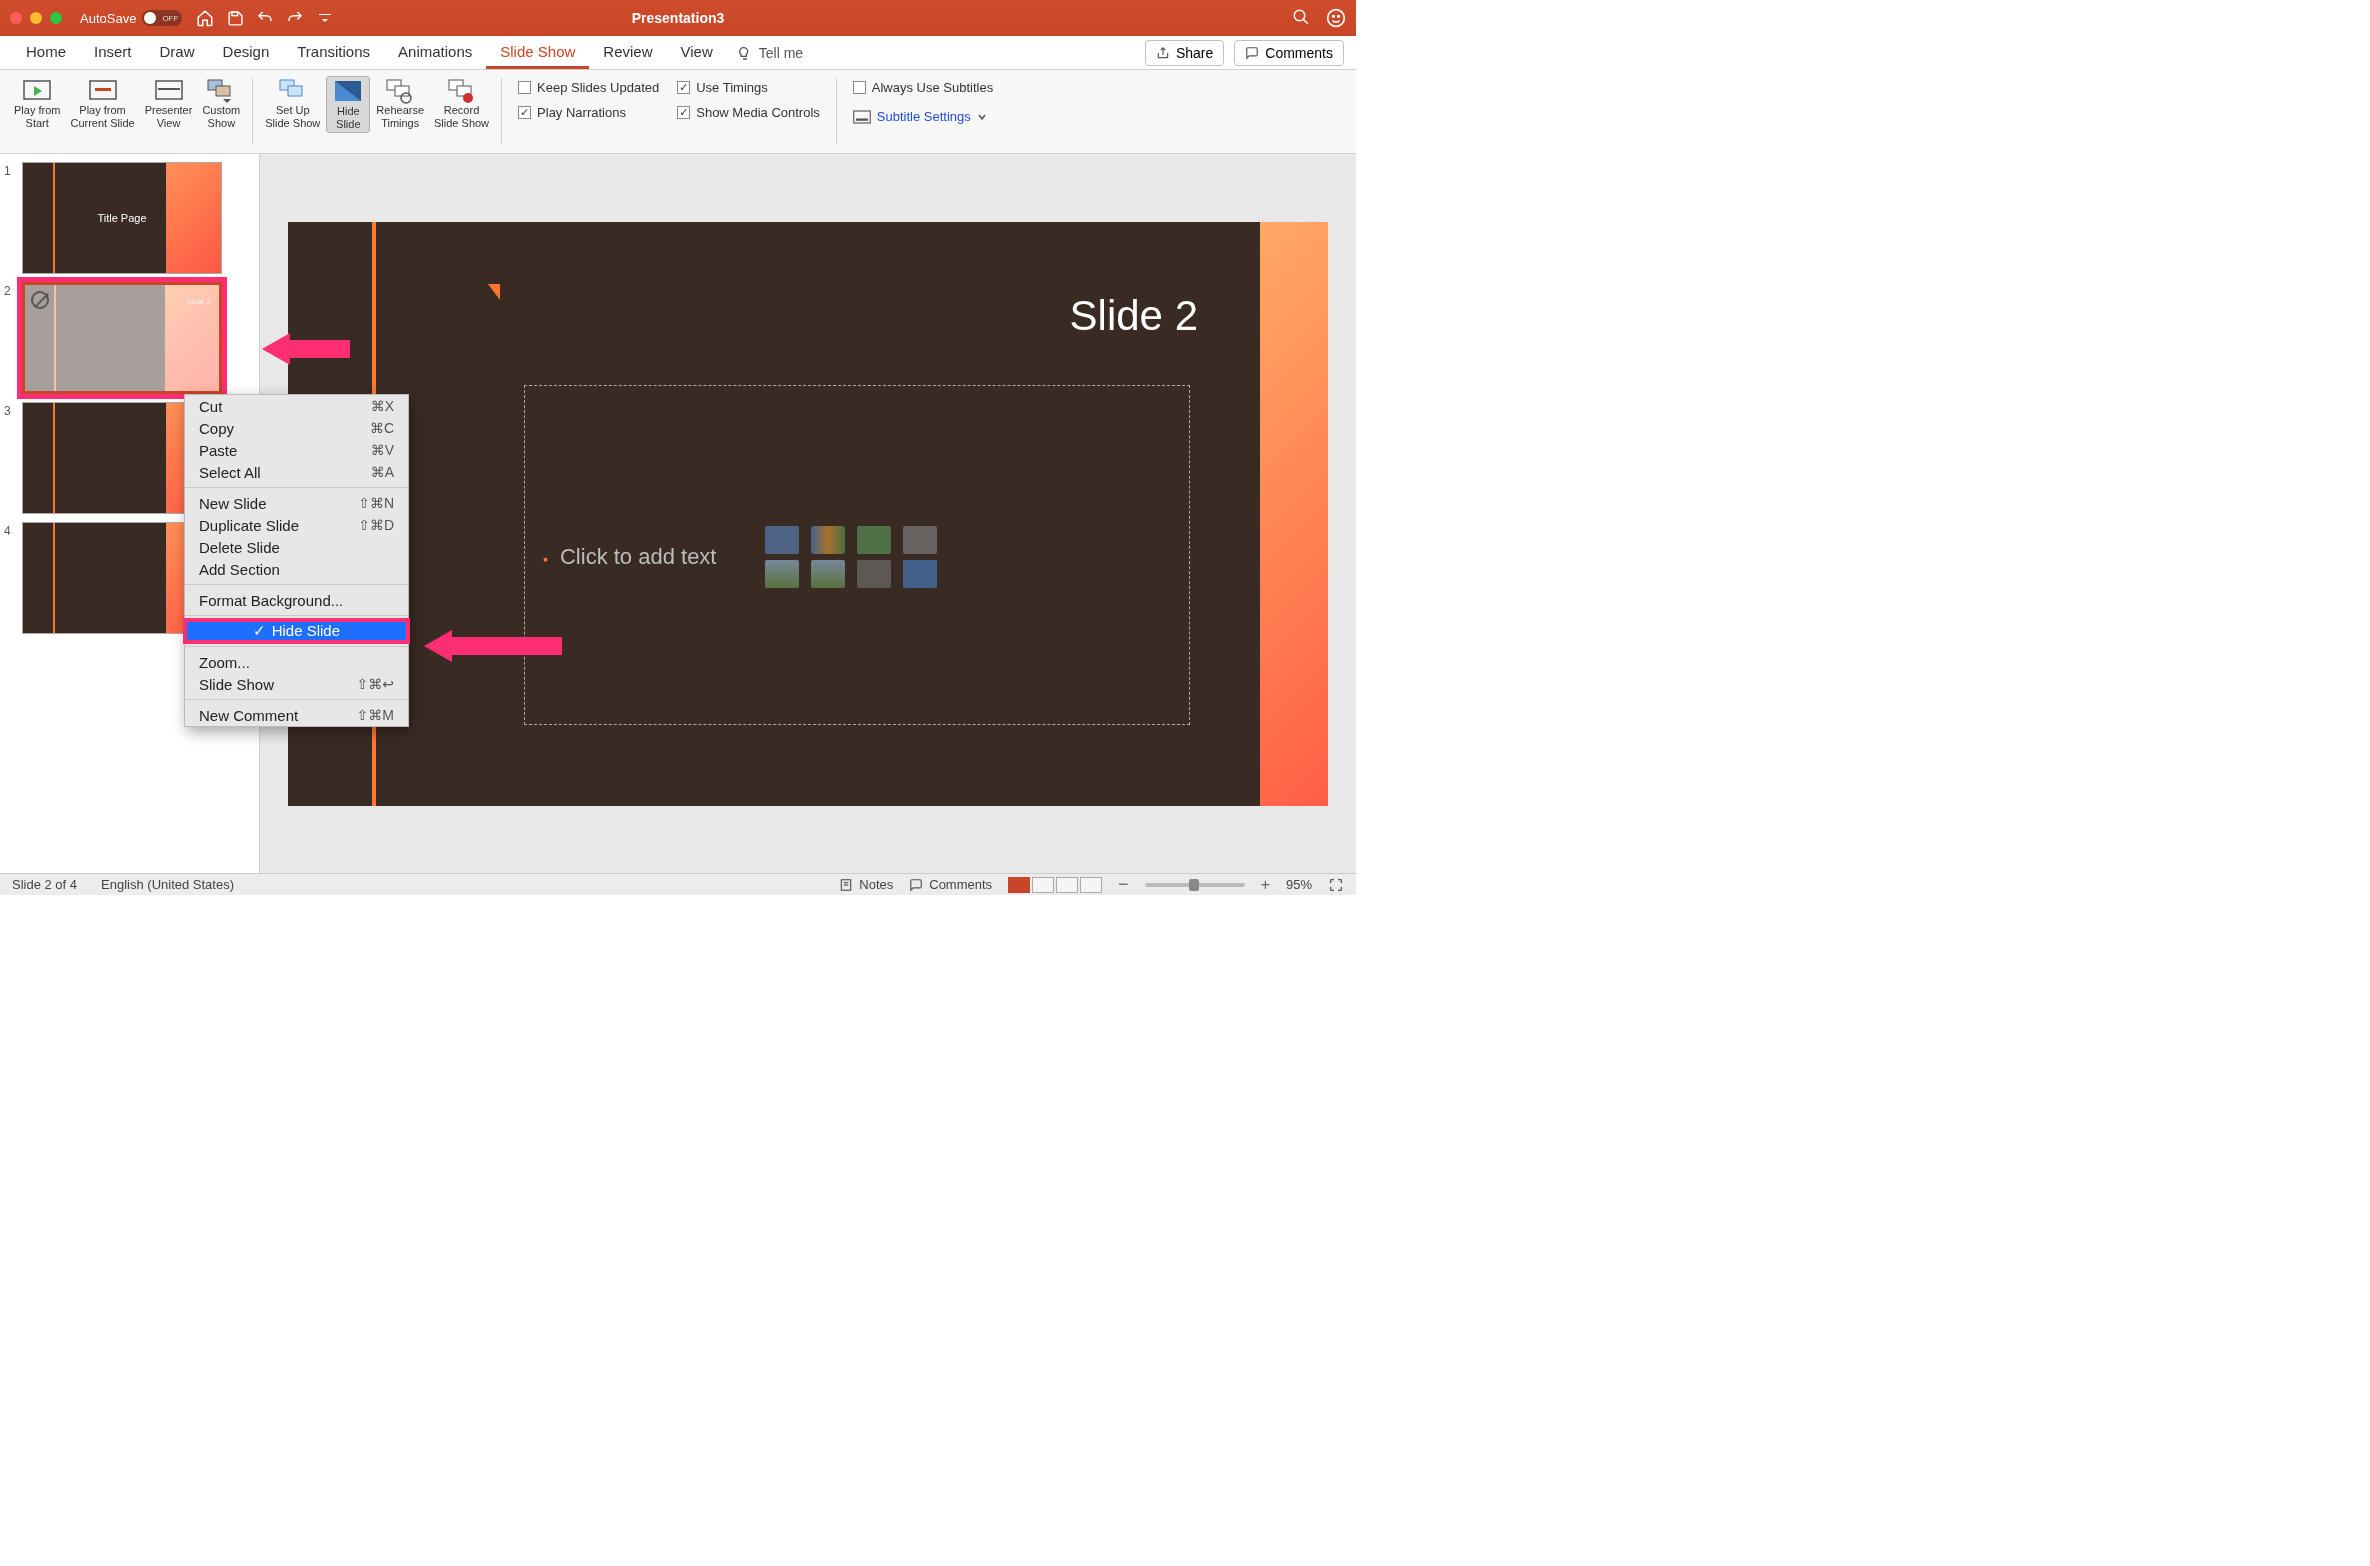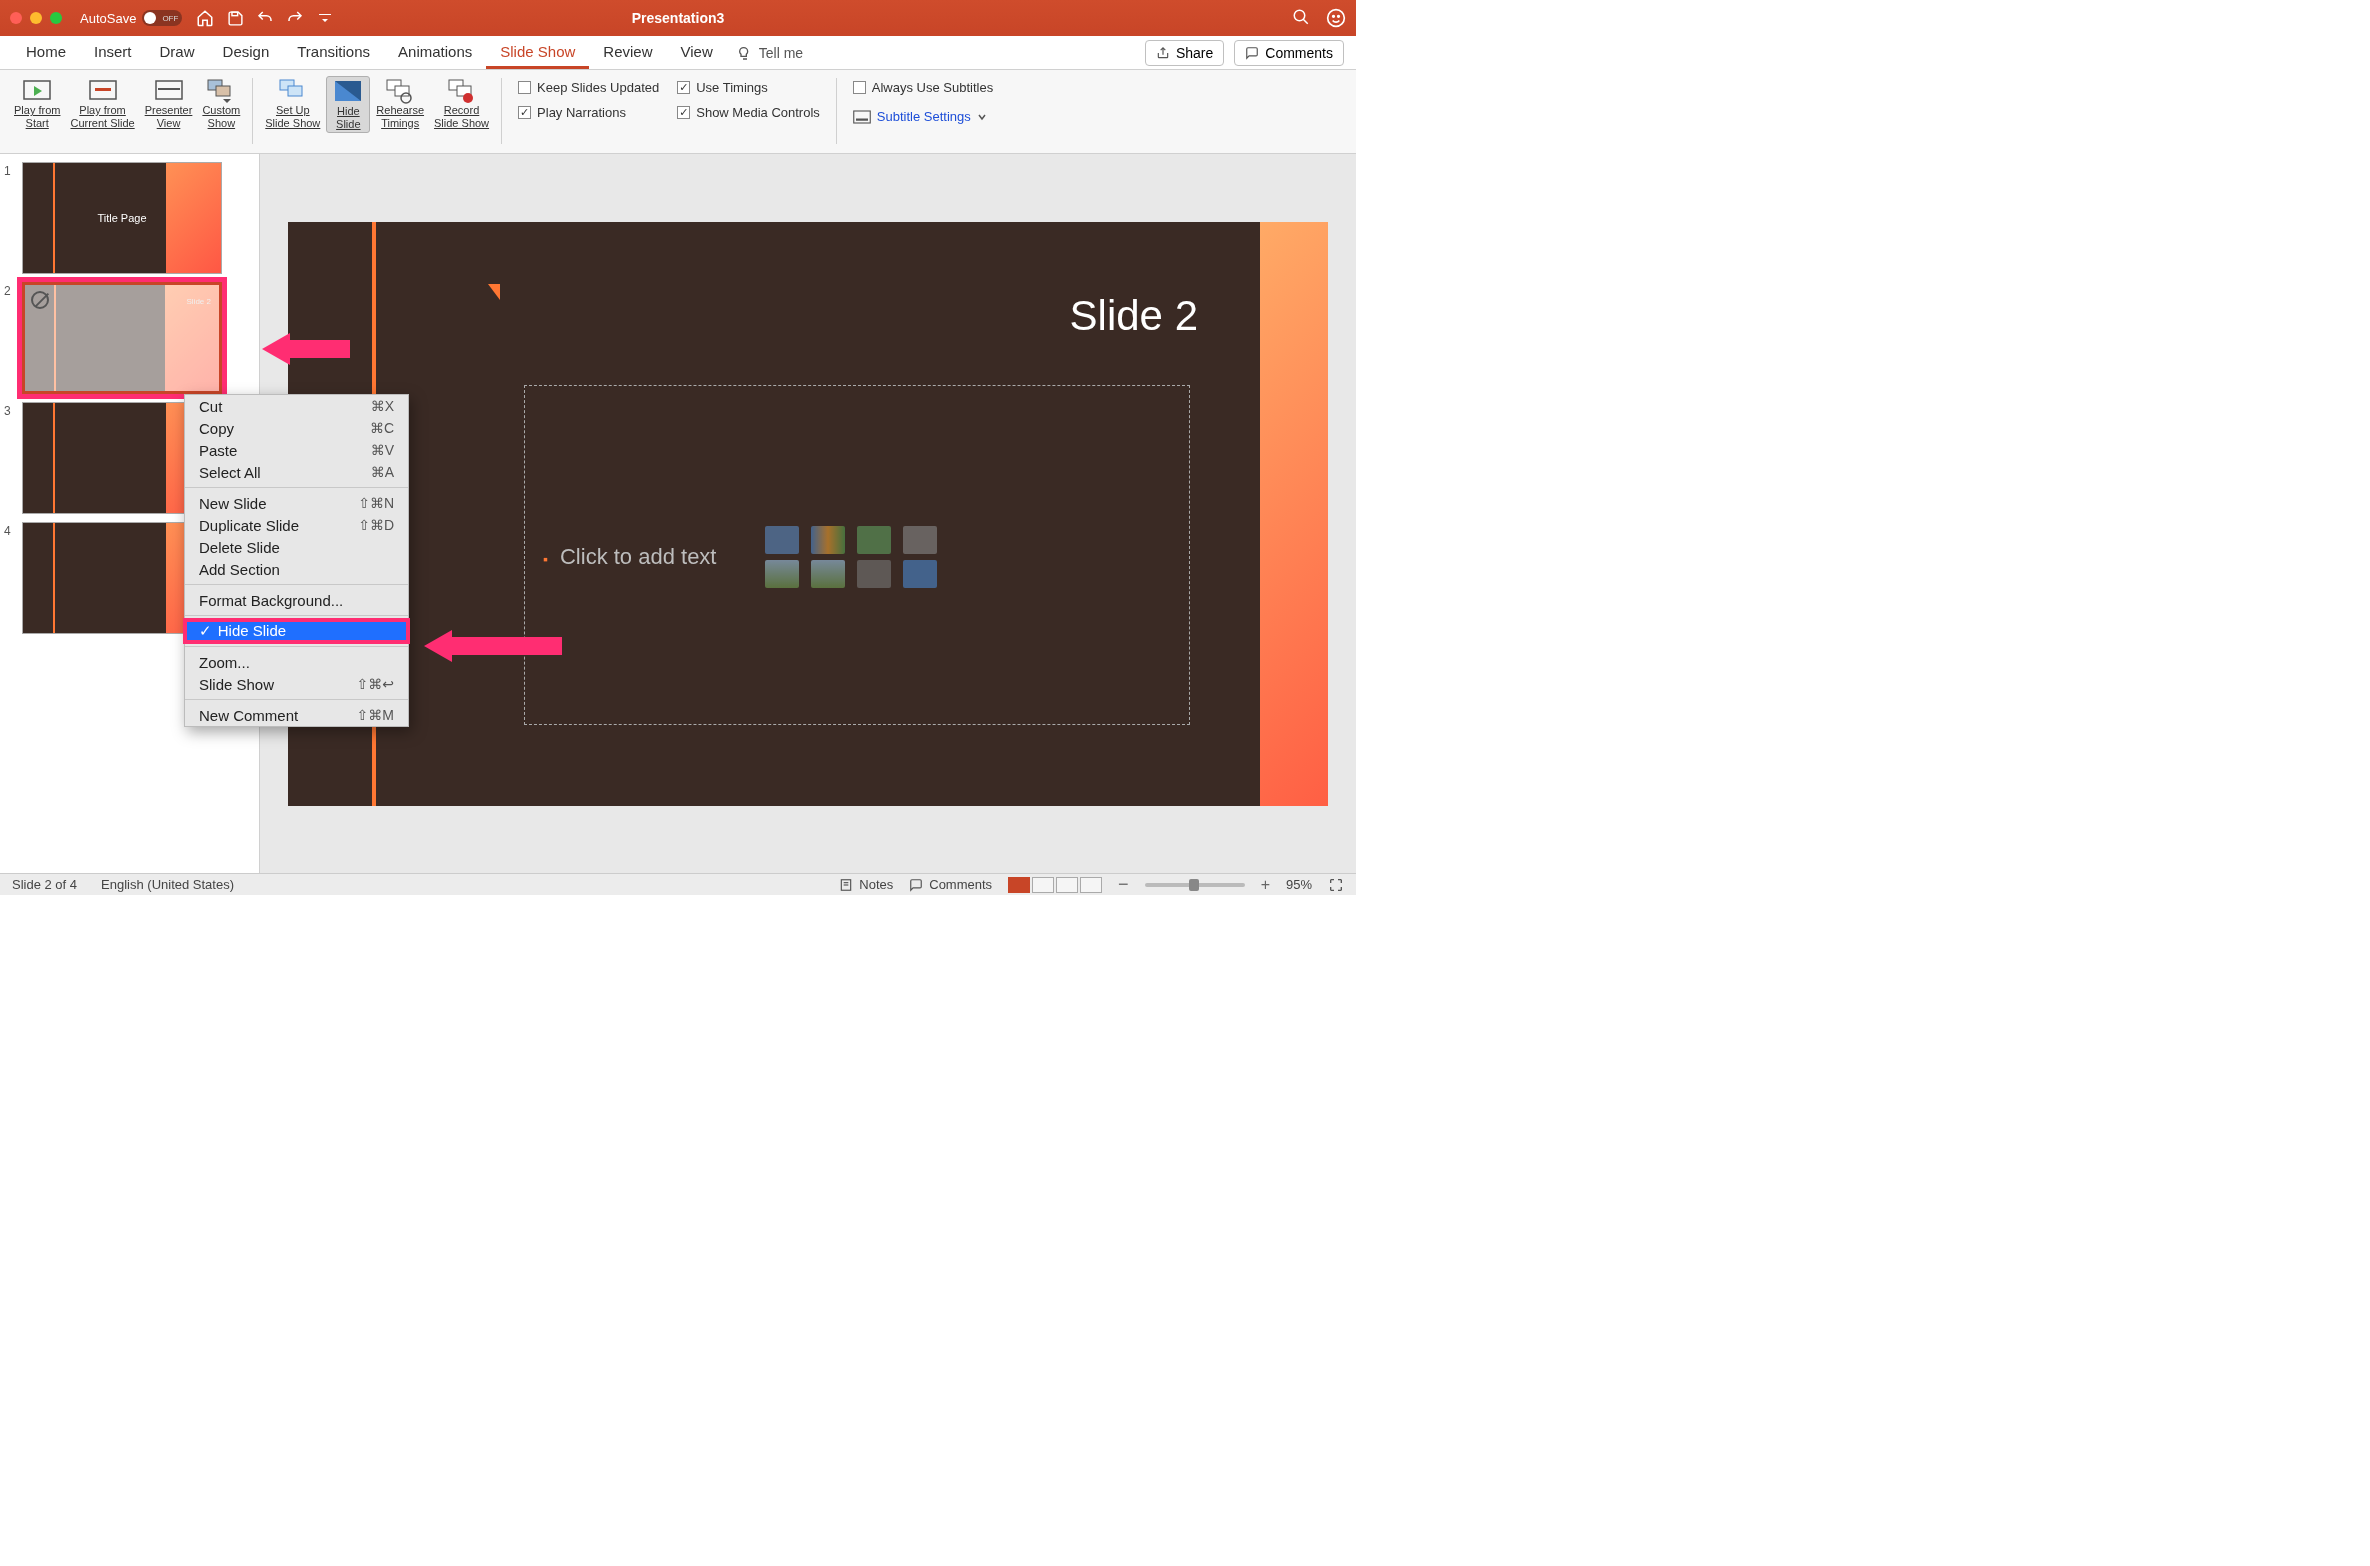--- a/index.html
+++ b/index.html
@@ -22,21 +22,21 @@
 .ribbon-tabs { height: 34px; background: #fff; display: flex; align-items: center; padding: 0 12px; gap: 2px; border-bottom: 1px solid #d0d0d0; }
 .ribbon-tab { padding: 6px 14px; font-size: 15px; color: #333; cursor: pointer; }
 .ribbon-tab.active { color: #c84527; border-bottom: 3px solid #c84527; font-weight: 500; }
 .tell-me { display: flex; align-items: center; gap: 6px; margin-left: 8px; color: #555; font-size: 14px; }
 .tab-actions { margin-left: auto; display: flex; gap: 10px; }
 .action-btn { border: 1px solid #c0c0c0; border-radius: 4px; padding: 4px 10px; font-size: 14px; display: flex; align-items: center; gap: 6px; cursor: pointer; }
 
 .ribbon-body { height: 84px; background: #f7f7f7; display: flex; align-items: flex-start; padding: 6px 10px; gap: 2px; border-bottom: 1px solid #d0d0d0; }
 .big-btn { display: flex; flex-direction: column; align-items: center; gap: 2px; cursor: pointer; padding: 2px 4px; }
 .big-btn-icon { width: 34px; height: 24px; display: flex; align-items: center; justify-content: center; }
-.big-btn-label { font-size: 11px; text-align: center; line-height: 1.15; color: #333; text-decoration: underline; }
+.big-btn-label { font-size: 11px; text-align: center; line-height: 1.15; color: #333; }
 .big-btn.active { background: #d8d8d8; border: 1px solid #b0b0b0; border-radius: 3px; }
 .divider { width: 1px; height: 66px; background: #d0d0d0; margin: 2px 6px; }
 .check-group { display: flex; flex-direction: column; gap: 10px; padding: 4px 8px; justify-content: center; }
 .check-row { display: flex; align-items: center; gap: 6px; font-size: 13px; color: #333; }
 .checkbox { width: 13px; height: 13px; border: 1px solid #888; background: #fff; display: flex; align-items: center; justify-content: center; }
 .checkbox.checked::after { content: "✓"; font-size: 11px; color: #333; }
 .subtitle-settings { display: flex; align-items: center; gap: 6px; font-size: 13px; color: #1d4ed8; }
 
 .workspace { display: flex; height: 719px; }
 .thumb-panel { width: 260px; background: #fff; border-right: 1px solid #d0d0d0; padding: 8px 4px; overflow-y: auto; position: relative; }
@@ -60,21 +60,21 @@
 .slide-title-text { position: absolute; right: 130px; top: 70px; color: #fff; font-size: 42px; font-weight: 400; }
 .slide-corner { position: absolute; left: 200px; top: 62px; width: 0; height: 0; border-left: 12px solid transparent; border-top: 16px solid #ff7733; }
 .content-ph { position: absolute; left: 236px; top: 163px; width: 666px; height: 340px; border: 1px dashed #aaa; text-decoration: underline; }
 .content-text { position: absolute; left: 18px; top: 158px; color: #bdbdbd; font-size: 22px; }
 .content-text::before { content: "▪"; color: #ff7733; margin-right: 12px; font-size: 14px; }
 .content-icons { position: absolute; left: 240px; top: 140px; display: grid; grid-template-columns: repeat(4, 40px); gap: 6px; opacity: 0.6; }
 .ci { width: 34px; height: 28px; background: #9aa7b3; border-radius: 2px; }
 
 .context-menu { position: absolute; left: 184px; top: 394px; width: 225px; background: #e7e7e7; border: 1px solid #bcbcbc; box-shadow: 3px 5px 14px rgba(0,0,0,0.35); font-size: 15px; z-index: 100; }
 .cm-item { padding: 2px 14px; display: flex; justify-content: space-between; align-items: center; cursor: pointer; height: 22px; color: #222; }
-.cm-item.highlight { background: #1f6fff; color: #fff; outline: 4px solid #ff2d72; outline-offset: -2px; }
+.cm-item.highlight { background: #1f6fff; color: #fff; outline: 4px solid #ff2d72; outline-offset: -2px; justify-content: center; }
 .cm-sep { height: 1px; background: #c8c8c8; margin: 4px 0; }
 .cm-shortcut { color: #555; font-size: 14px; }
 .cm-check::before { content: "✓ "; margin-right: 2px; }
 
 .arrow1 { position: absolute; left: 262px; top: 334px; z-index: 50; }
 .arrow2 { position: absolute; left: 424px; top: 631px; z-index: 150; }
 .arrow-shape { width: 0; height: 0; position: relative; }
 .arrow-body-l { width: 60px; height: 18px; background: #ff2d72; position: absolute; left: 28px; top: 6px; }
 .arrow-head-l { width: 0; height: 0; border-top: 16px solid transparent; border-bottom: 16px solid transparent; border-right: 28px solid #ff2d72; position: absolute; left: 0; top: -1px; }
 

